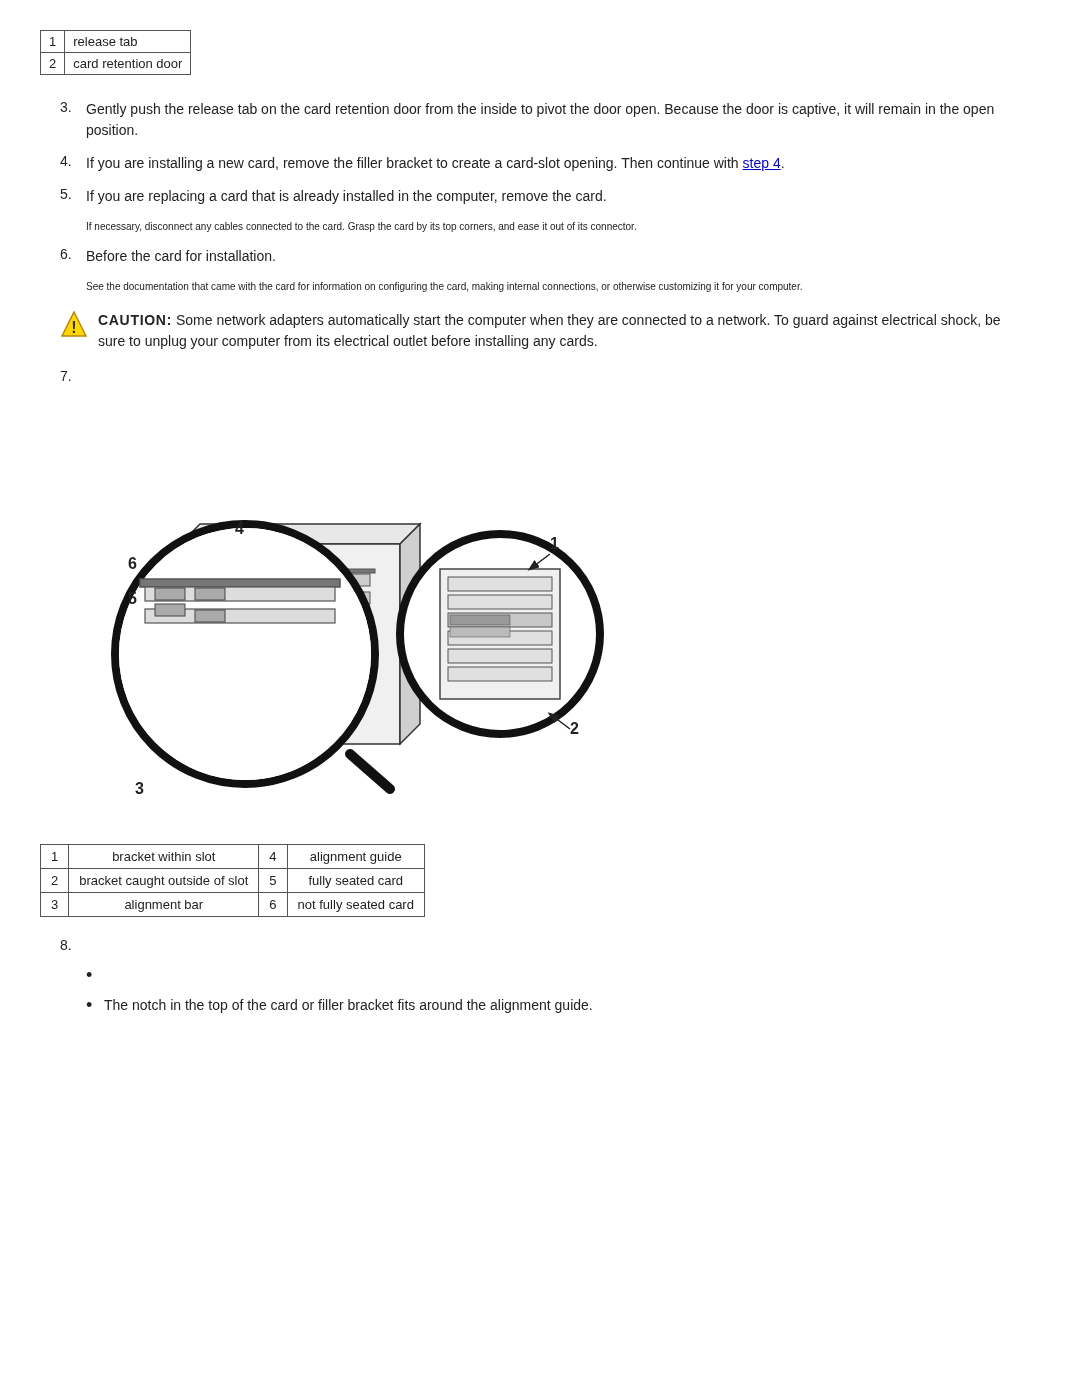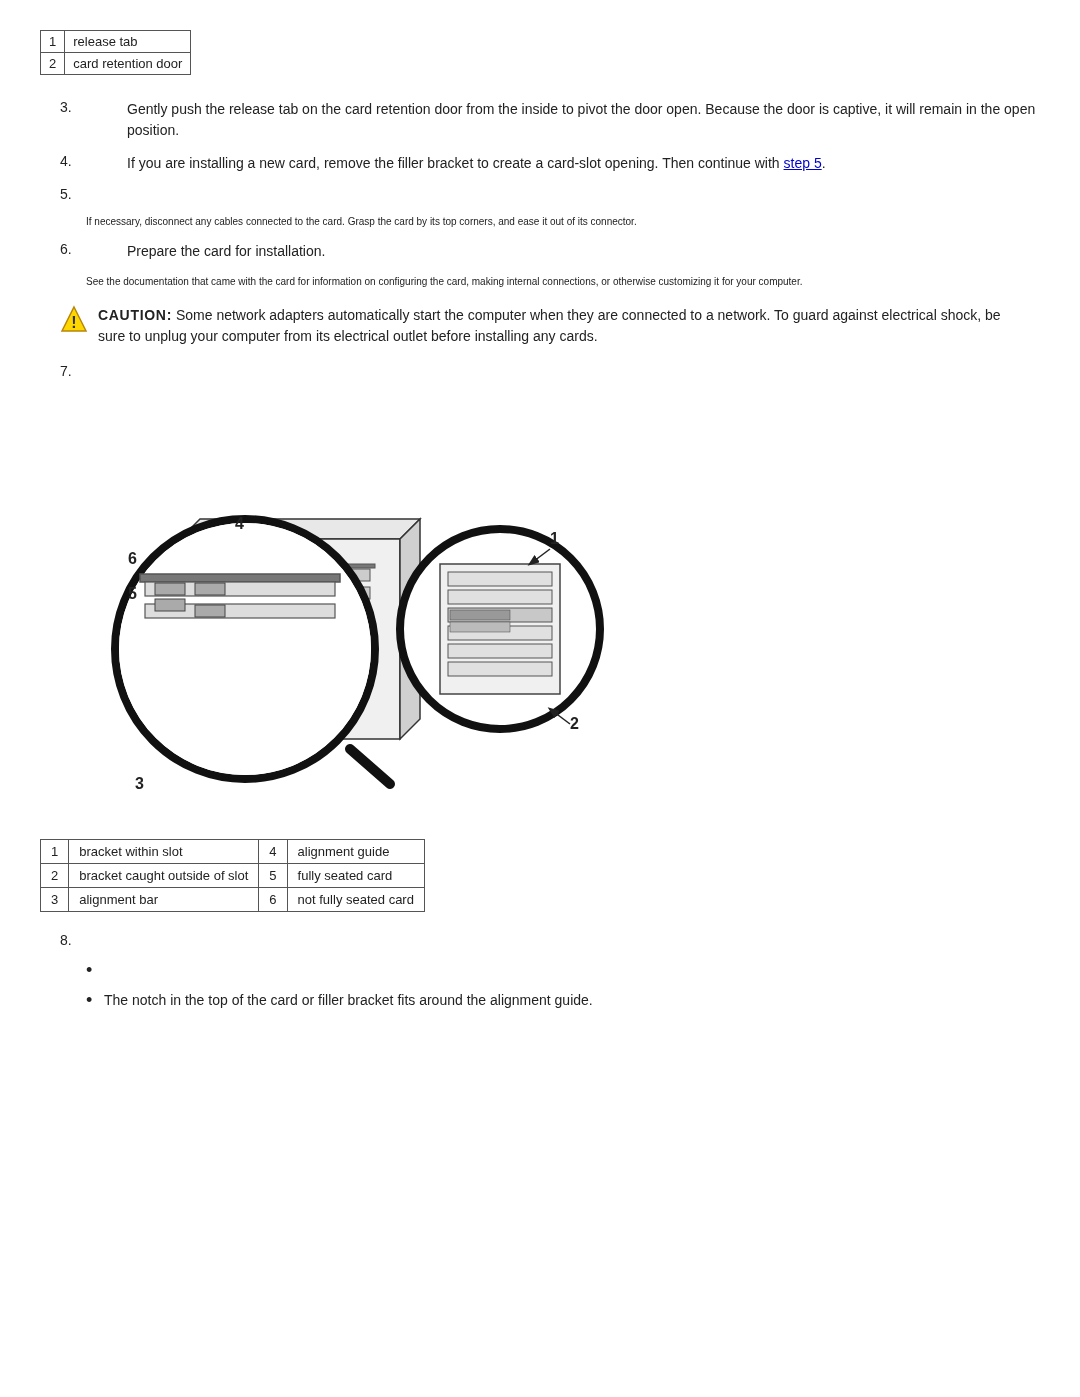--- a/index.html
+++ b/index.html
@@ -38,21 +38,20 @@
       margin-bottom: 12px;
       padding-left: 20px;
     }
     .step-num {
       min-width: 26px;
       font-size: 14px;
     }
     .step-text {
       font-size: 14px;
       line-height: 1.5;
-      margin-left: 41px;
     }
     .step-link {
       color: #0000cc;
       text-decoration: underline;
     }
 
     
     .indented-para {
       margin-left: 46px;
       margin-bottom: 12px;
@@ -94,20 +93,21 @@
 
     
     .legend-table-bottom {
       border-collapse: collapse;
       margin: 16px 0 20px 0;
     }
     .legend-table-bottom td {
       border: 1px solid #555;
       padding: 4px 10px;
       font-size: 13px;
+      text-align: center;
     }
     .legend-table-bottom .num-cell {
       width: 22px;
       text-align: center;
       border-right: 1px solid #555;
     }
 
     
     .bullet-section {
       margin-left: 46px;
@@ -151,35 +151,36 @@
 <div class="steps-section">
 
   <div class="step-item">
     <span class="step-num">3.</span>
     <span class="step-text">Gently push the release tab on the card retention door from the inside to pivot the door open. Because the door is captive, it will remain in the open position.</span>
   </div>
 
   <div class="step-item">
     <span class="step-num">4.</span>
     <span class="step-text">
-      <span>If you are installing a new card, remove the filler bracket to create a card-slot opening.  Then continue with </span><a class="step-link">step 5</a><span>.</span>
+      <span>If you are installing a new card, remove the filler bracket to create a card-slot opening.  Then continue with </span><a class="step-link">step 4</a><span>.</span>
     </span>
   </div>
 
   <div class="step-item">
     <span class="step-num">5.</span>
+    <span class="step-text">If you are replacing a card that is already installed in the computer, remove the card.</span>
   </div>
 
 </div>
 
 <p class="indented-para">If necessary, disconnect any cables connected to the card. Grasp the card by its top corners, and ease it out of its connector.</p>
 
 <div class="step-item">
   <span class="step-num">6.</span>
-  <span class="step-text">Prepare the card for installation.</span>
+  <span class="step-text">Before the card for installation.</span>
 </div>
 
 <p class="indented-para">See the documentation that came with the card for information on configuring the card, making internal connections, or otherwise customizing it for your computer.</p>
 
 <div class="caution-block">
   <svg class="caution-icon" viewBox="0 0 28 28" xmlns="http://www.w3.org/2000/svg">
     <polygon points="14,2 26,26 2,26" fill="#FFD700" stroke="#B8860B" stroke-width="1.5"></polygon>
     <text x="14" y="23" text-anchor="middle" font-size="16" font-weight="bold" fill="#333">!</text>
   </svg>
   <span class="caution-text">

